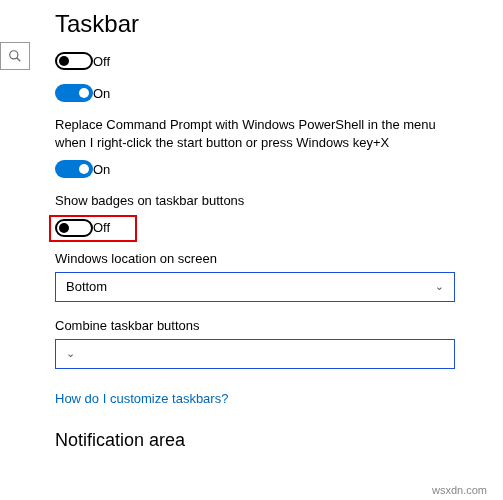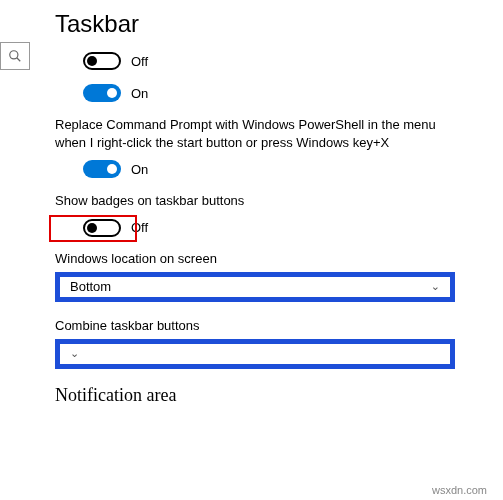--- a/index.html
+++ b/index.html
@@ -31,23 +31,21 @@
       right: 18px;
     }
     h1 {
       font-size: 24px;
       font-weight: 400;
       margin-bottom: 14px;
     }
     .toggle-row {
       display: flex;
       align-items: center;
-      gap: 10px;
       margin-bottom: 14px;
-      margin-left: 28px;
     }
     .toggle {
       width: 38px;
       height: 18px;
       border-radius: 9px;
       position: relative;
       cursor: pointer;
       flex-shrink: 0;
     }
     .toggle.off {
@@ -101,21 +99,21 @@
       pointer-events: none;
     }
     .field-label {
       font-size: 13px;
       margin-bottom: 6px;
       display: block;
     }
     .select {
       width: 400px;
       height: 30px;
-      border: 5px solid #1d4ed8;
+      border: 1px solid #1d4ed8;
       display: flex;
       align-items: center;
       justify-content: space-between;
       padding: 0 10px 0 10px;
       font-size: 13px;
       background: #fff;
       cursor: pointer;
       margin-bottom: 16px;
     }
     .select .chev { font-size: 11px; color: #555; }
@@ -123,21 +121,20 @@
       color: #0067b8;
       font-size: 13px;
       cursor: pointer;
       display: inline-block;
       margin-top: 6px;
       margin-bottom: 24px;
     }
     h2 {
       font-size: 18px;
       font-weight: 400;
-      font-family: Liberation Serif, serif;
     }
     .watermark {
       position: absolute;
       right: 16px;
       bottom: 4px;
       font-size: 11px;
       color: #888;
     }
   </style>
 </head>
@@ -188,17 +185,18 @@
   <div class="select">
     <span>Bottom</span>
     <span class="chev">⌄</span>
   </div>
 
   <label class="field-label">Combine taskbar buttons</label>
   <div class="select">
     <span class="chev">⌄</span>
   </div>
 
+  <a class="link">How do I customize taskbars?</a>
 
   <h2>Notification area</h2>
 </div>
 
 <div class="watermark">wsxdn.com</div>
 
 </body></html>

